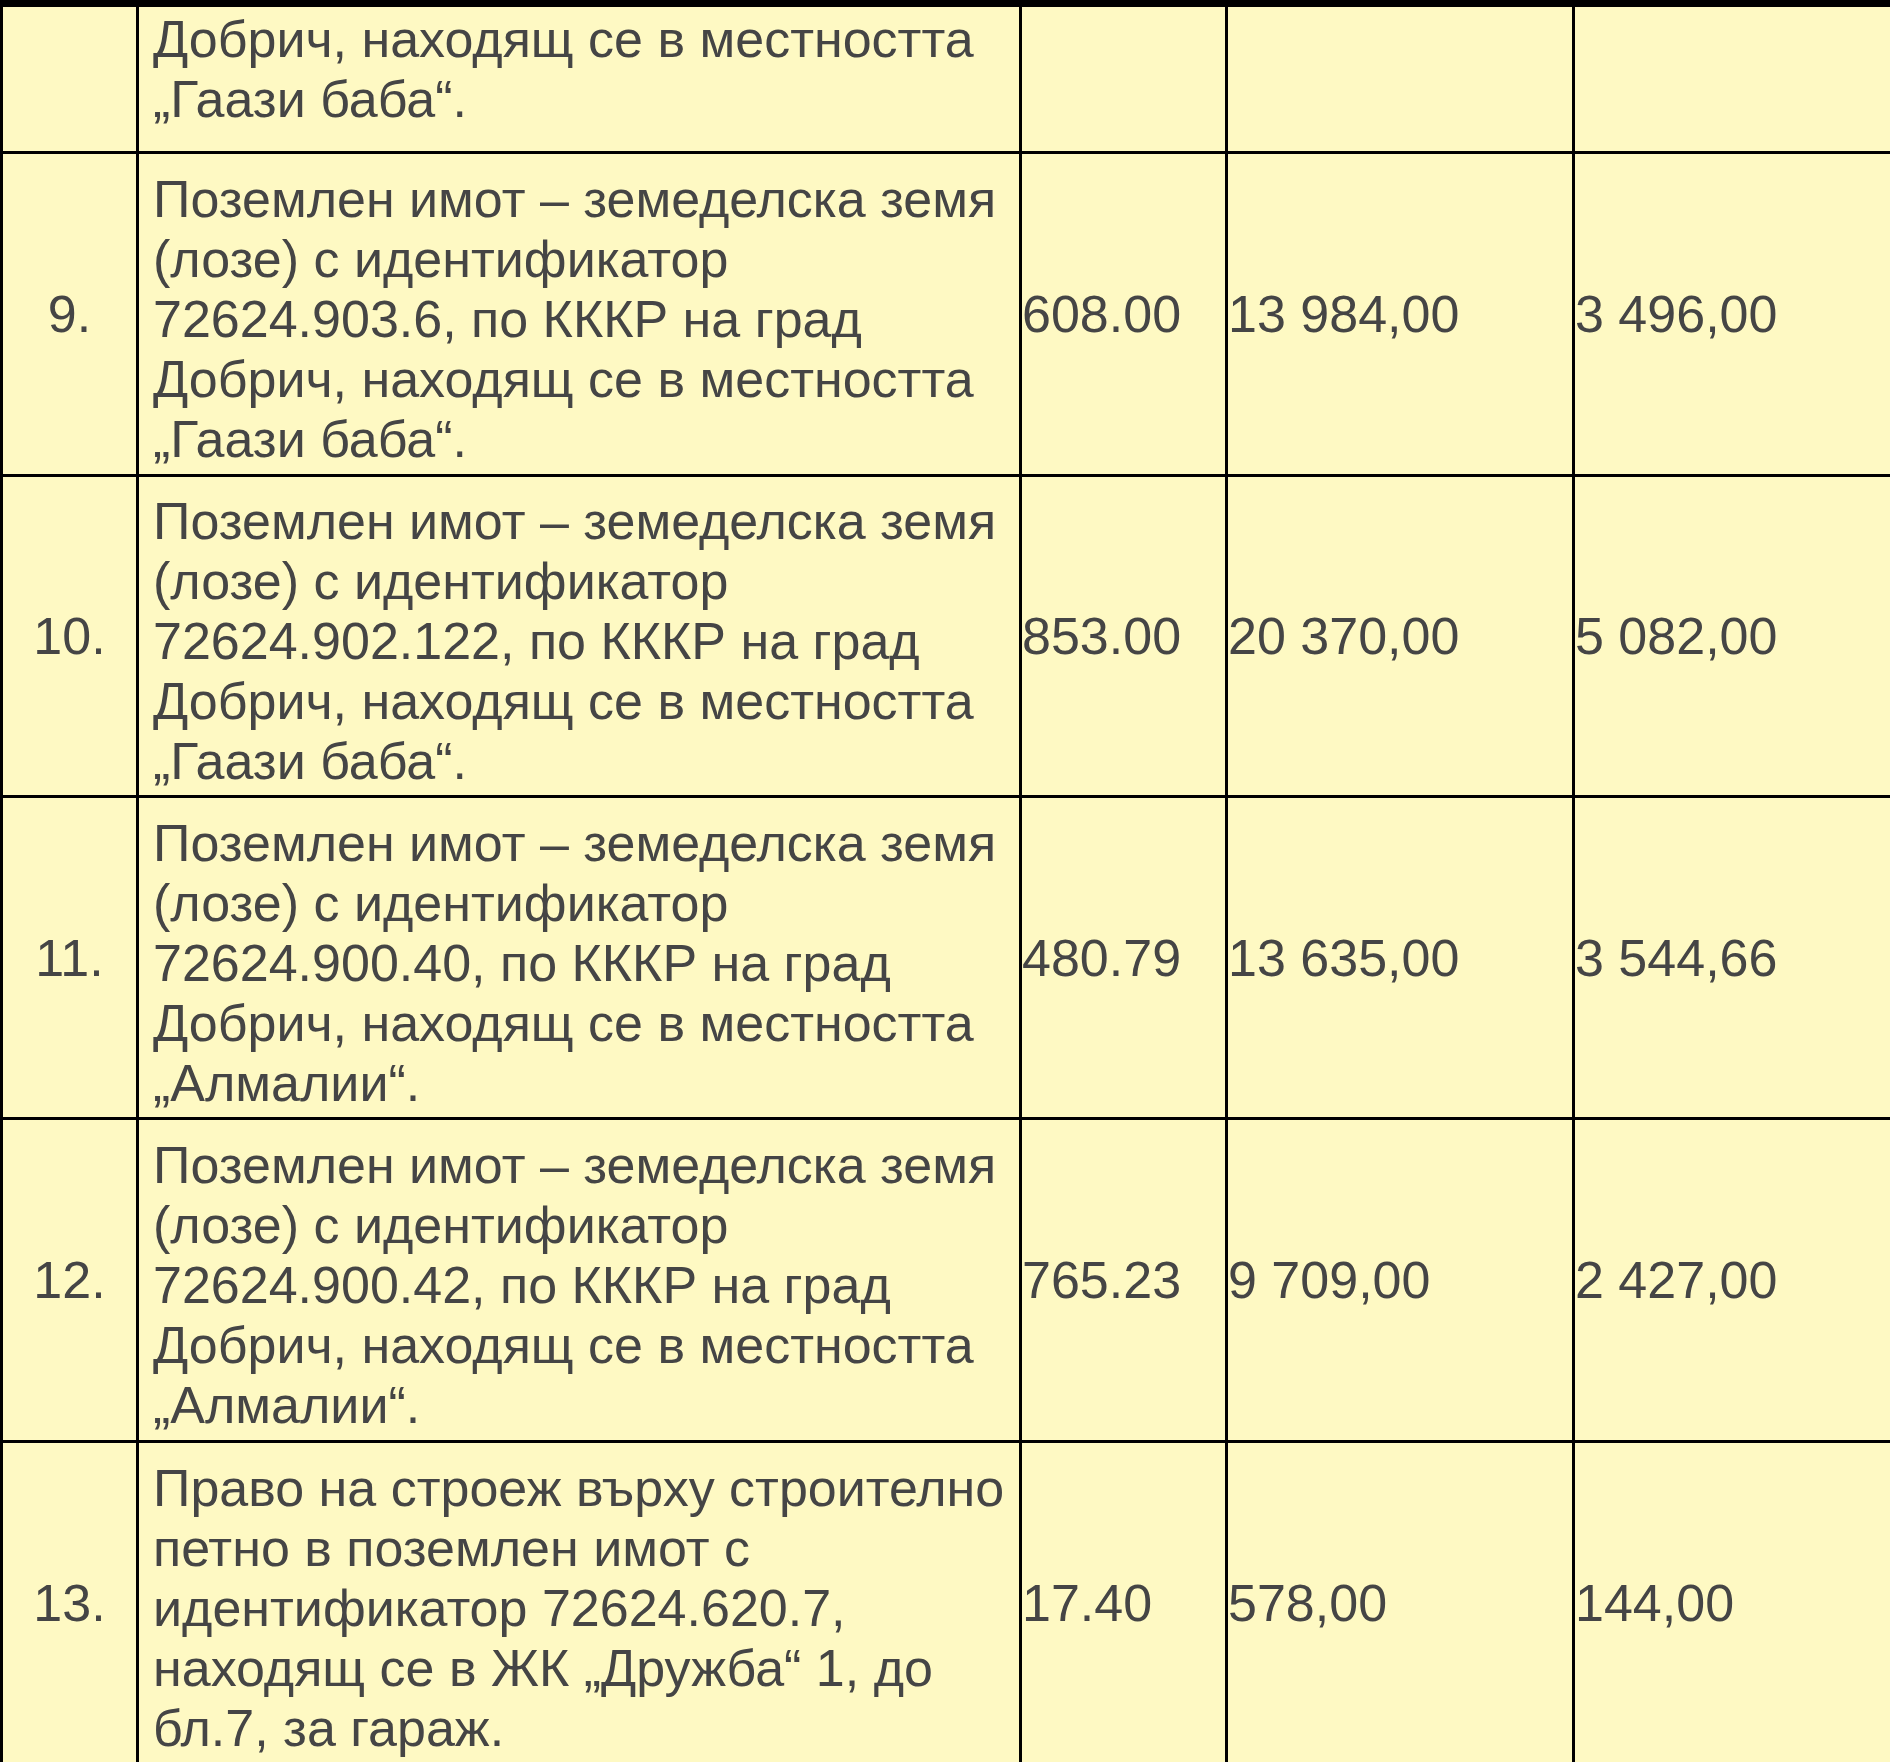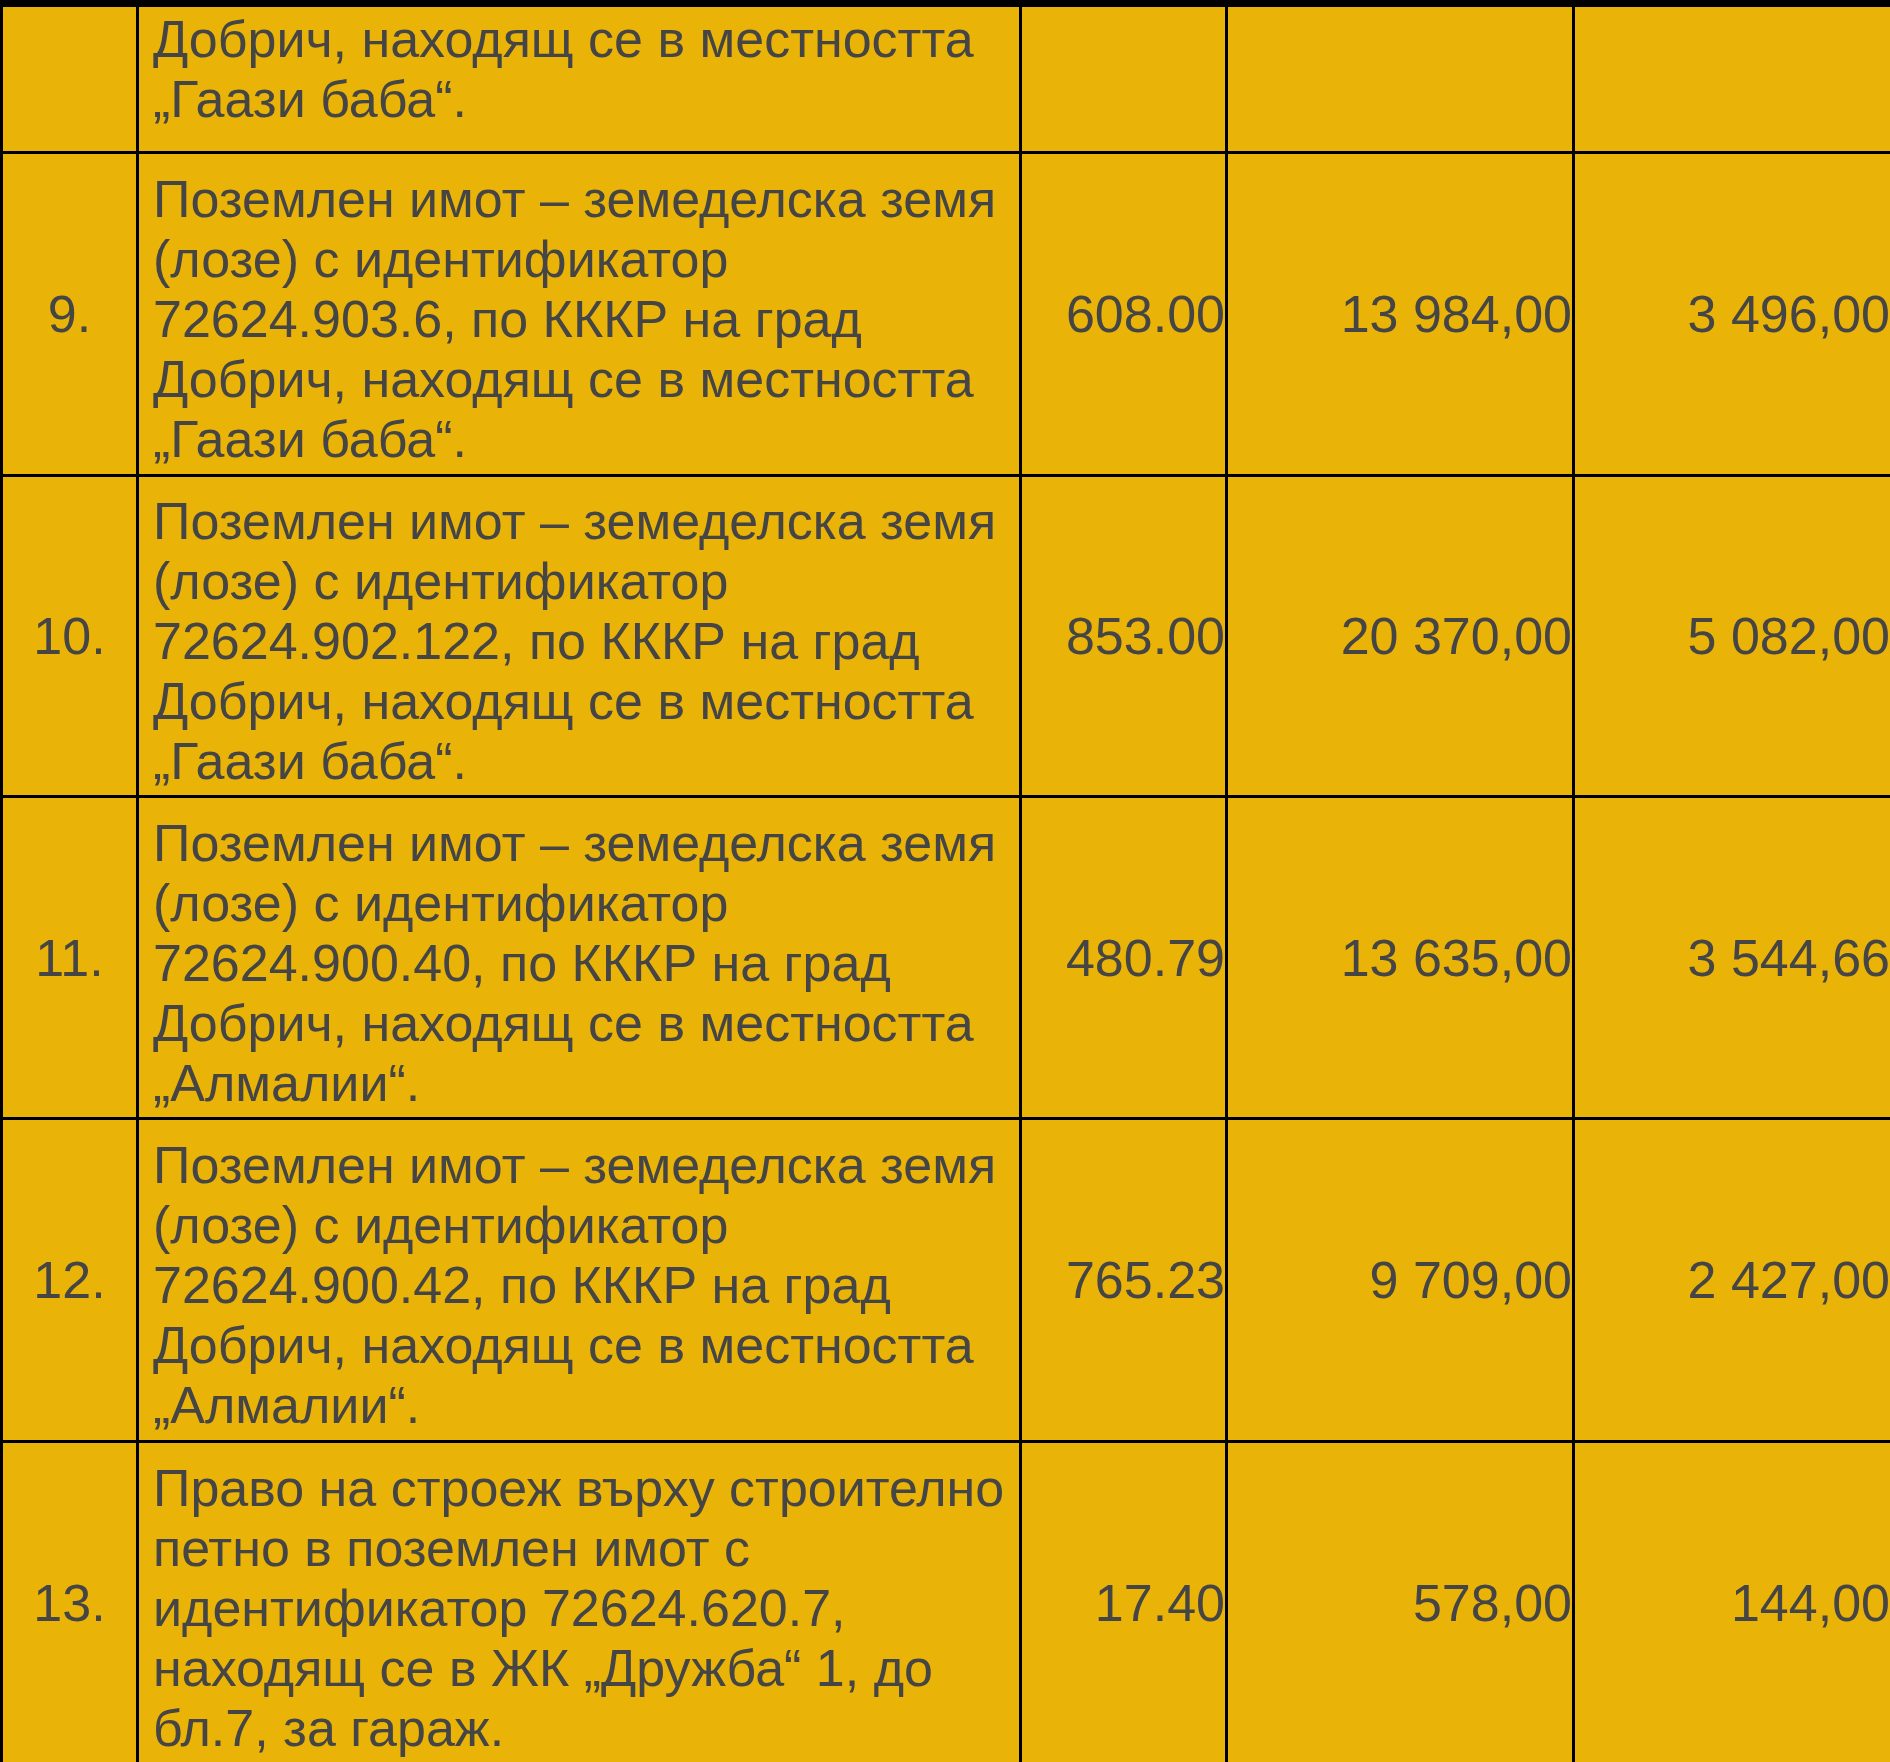--- a/index.html
+++ b/index.html
@@ -22,33 +22,33 @@
     line-height: 60px;
     color: #454545;
     border: 3px solid #000;
     border-top-width: 7px;
     border-bottom-width: 5px;
   }
   td {
     border: 3px solid #000;
     padding: 0;
     overflow: hidden;
-    background: #eab308;
+    background: #fef9c3;
   }
   td.c-num {
     text-align: center;
     vertical-align: middle;
   }
   td.c-desc {
     text-align: left;
     vertical-align: middle;
     padding: 14px 12px 4px 14px;
   }
   td.c-val {
-    text-align: right;
+    text-align: left;
     vertical-align: middle;
     white-space: nowrap;
     margin-top: 16px;
   }
   tr.partial td.c-desc {
     vertical-align: top;
     padding-top: 2px;
   }
   tr.r0 { height: 149px; }
   tr.r1 { height: 323px; }

